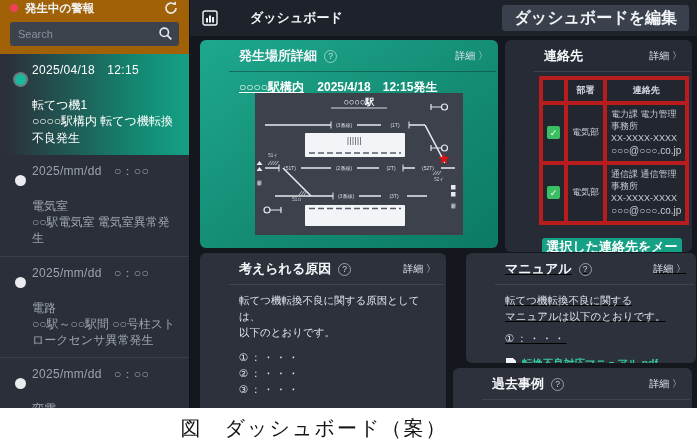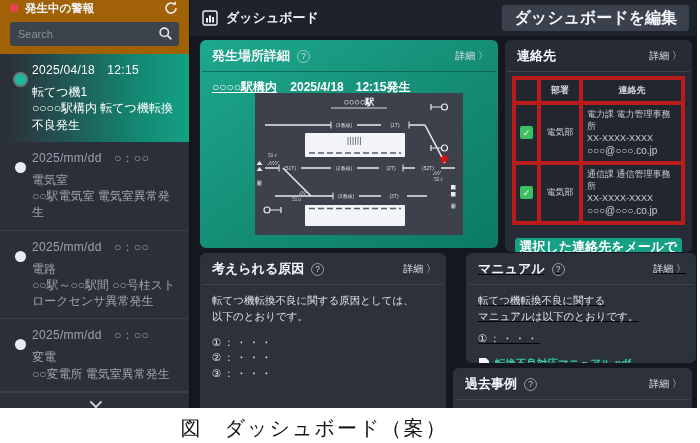--- a/index.html
+++ b/index.html
@@ -24,35 +24,35 @@
   .alert-list { background:#2a2f39; }
   .alert-item { display:flex; padding:8px 8px 9px 8px; cursor:pointer; border-bottom:1px solid #3a4049; }
   .alert-item:last-of-type { border-bottom:none; }
   .alert-item.selected { background:linear-gradient(90deg,#2b303a 4%,#128e76 78%,#15a085 100%); border-bottom:none; }
   .dot-col { width:24px; flex:none; display:flex; justify-content:center; padding-top:12px; }
   .a-dot { width:11px; height:11px; border-radius:50%; background:#e9ebee; }
   .alert-item.selected .a-dot { background:#1cb89c; box-shadow:0 0 0 2px rgba(230,248,244,.35); }
   .a-text { flex:1; font-size:12px; line-height:1.35; color:#9da3ae; }
   .alert-item.selected .a-text { color:#fff; }
   .a-line1 { letter-spacing:.3px; }
-  .a-cat { margin-top:6px; }
+  .a-cat { margin-top:19px; }
   .expand-row { background:#2a2f39; height:22px; display:flex; align-items:center; justify-content:center; cursor:pointer; border-top:1px solid #3a4049; }
   .chev-down { width:9px; height:9px; border-right:2px solid #cfd3da; border-bottom:2px solid #cfd3da; transform:rotate(45deg) translateY(-2px); }
   .sb-rest { flex:1; background:#20242c; }
 
   
   .main { position:relative; flex:1; height:100%; background:#14171e; }
   .main-header { position:absolute; left:0; top:0; right:0; height:36px; background:#1d222b;
     display:flex; align-items:center; padding:0 8px 0 12px; }
   .chart-icon { width:16px; height:16px; margin-right:8px; }
-  .mh-title { color:#f2f4f7; font-size:13px; font-weight:bold; flex:1; }
+  .mh-title { color:#f2f4f7; font-size:13px; font-weight:bold; flex:1;margin-left:24px; }
   .edit-btn { background:#3a414d; color:#f2f4f7; font-size:16px; font-weight:bold; border:none;
     border-radius:3px; height:26px; padding:0 12px; cursor:pointer; font-family:inherit; }
 
-  .panel { position:absolute; border-radius:6px; background:#2c313c; overflow:hidden; }
+  .panel { position:absolute; border-radius:6px; background:#2c313c; overflow:hidden;padding-left:27px; }
   .p-head { display:flex; align-items:center; padding:7px 10px 6px 12px; }
   .p-title { color:#f5f7fa; font-size:13px; font-weight:bold; }
   .help-ic { display:inline-flex; align-items:center; justify-content:center; width:13px; height:13px;
     border:1px solid rgba(255,255,255,.5); border-radius:50%; color:rgba(255,255,255,.75);
     font-size:8.5px; margin-left:7px; cursor:pointer; flex:none; }
   .p-spacer { flex:1; }
   .detail-link { color:#e4e8ee; font-size:10px; cursor:pointer; white-space:nowrap; }
   .p-sep { border-bottom:1px solid #3e4450; margin:0 2px; }
 
   .loc-panel { left:10px; top:40px; width:298px; height:208px;

